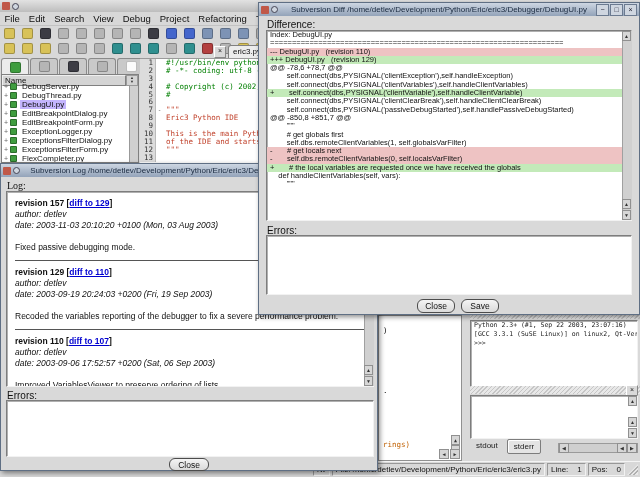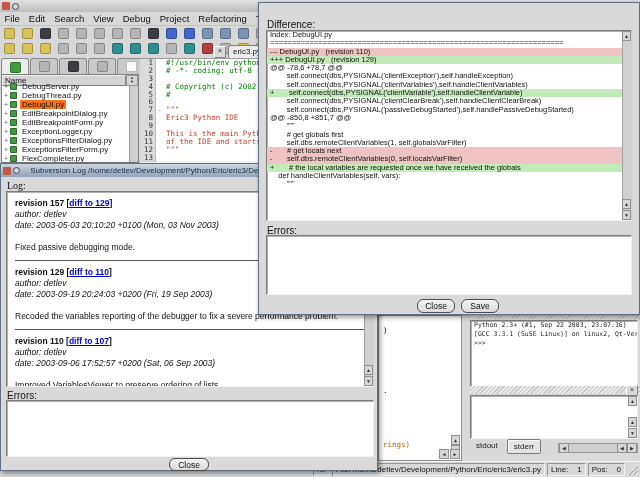--- a/index.html
+++ b/index.html
@@ -59,21 +59,21 @@
     border:1px solid #efefef;border-right-color:#808080;border-bottom-color:#808080;
     font-size:8px;line-height:10px;padding-left:2px;box-sizing:border-box;color:#111;}
   .bspin{position:absolute;left:124px;top:0;width:12px;height:11px;background:#d4d4d4;
     border:1px solid #9a9a9a;box-sizing:border-box;font-size:4px;line-height:4px;text-align:center;color:#333;}
   .tree{position:absolute;left:0;top:11px;right:8px;bottom:0;overflow:hidden;margin-top:-4px;}
   .trow{height:9px;display:flex;align-items:center;font-size:8px;white-space:nowrap;color:#101010;}
   .texp{width:8px;text-align:center;font-size:7px;color:#666;flex:none;}
   .tico{width:7px;height:7px;background:#3f9d3f;border-radius:1px;margin-right:3px;flex:none;
     border:1px solid rgba(0,0,0,.3);box-sizing:border-box;}
   .trow span.tl{padding:0 2px;}
-  .trow span.tl.selected{background:#f97316;}
+  .trow span.tl.selected{background:#c4b5fd;}
   .tvsb{position:absolute;right:0;top:11px;width:8px;bottom:0;background:#d0d0d0;border-left:1px solid #999;}
   
   .editor{position:absolute;left:140px;top:58px;width:500px;height:105px;background:#fff;
     border-top:1px solid #9a9a9a;overflow:hidden;}
   .eline{display:flex;height:7.9px;font-family:"DejaVu Sans Mono",monospace;font-size:7.5px;line-height:7.9px;}
   .eln{width:13px;background:#dcdcdc;color:#333;text-align:right;padding-right:2px;flex:none;
     border-right:1px solid #bbb;}
   .efold{width:7px;flex:none;color:#555;font-size:6px;text-align:center;}
   .ecode{padding-left:3px;white-space:pre;color:#000;}
   .ecode.cmt{color:#007f00;} .ecode.str{color:#c0402a;}
@@ -482,21 +482,21 @@
         <span class="tbtn">×</span>
       </span>
     </div>
     <span class="lbl" style="left:6px;top:16px;font-family:Liberation Serif, serif;">Log:</span>
 
     <div class="logarea sunken">
 
         <div class="lentry">
           <div class="lrev"><b>revision 157 </b><span>[</span><a href="#">diff to 129</a><span>]</span></div>
           <div class="lmeta">author: detlev</div>
-          <div class="lmeta">date: 2003-05-03 20:10:20 +0100 (Mon, 03 Nov 2003)</div>
+          <div class="lmeta">date: 2003-11-03 20:10:20 +0100 (Mon, 03 Aug 2003)</div>
           <div class="lmsg">Fixed passive debugging mode.</div>
           <div class="loghr"></div>
         </div>
 
         <div class="lentry">
           <div class="lrev"><b>revision 129 </b><span>[</span><a href="#">diff to 110</a><span>]</span></div>
           <div class="lmeta">author: detlev</div>
           <div class="lmeta">date: 2003-09-19 20:24:03 +0200 (Fri, 19 Sep 2003)</div>
           <div class="lmsg">Recoded the variables reporting of the debugger to fix a severe performance problem.</div>
           <div class="loghr"></div>
@@ -515,20 +515,30 @@
       <span class="sarr" style="left:-1px;bottom:11px;">▲</span>
       <span class="sarr" style="left:-1px;bottom:0;">▼</span>
     </div>
 
     <span class="lbl" style="left:6px;top:226px;">Errors:</span>
     <div class="sunken" style="position:absolute;left:5px;top:236px;width:368px;height:57px;"></div>
     <div class="qbtn" style="left:168px;top:294px;width:40px;height:13px;line-height:12px;">Close</div>
   </div>
 
   <div class="win" id="diffwin">
+    <div class="titlebar">
+      <span class="wicon"></span>
+      <span class="wring"></span>
+      <span class="ttl">Subversion Diff /home/detlev/Development/Python/Eric/eric3/Debugger/DebugUI.py</span>
+      <span class="tbtns">
+        <span class="tbtn">−</span>
+        <span class="tbtn">□</span>
+        <span class="tbtn">×</span>
+      </span>
+    </div>
     <span class="lbl" style="left:8px;top:16px;">Difference:</span>
 
     <div class="diffarea sunken">
 
     <div class="dline">Index: DebugUI.py</div>
         <div class="dline">===================================================================</div>
         <div class="dline delh">--- DebugUI.py   (revision 110)</div>
         <div class="dline addh">+++ DebugUI.py   (revision 129)</div>
         <div class="dline">@@ -78,6 +78,7 @@</div>
         <div class="dline">        self.connect(dbs,PYSIGNAL('clientException'),self.handleException)</div>

